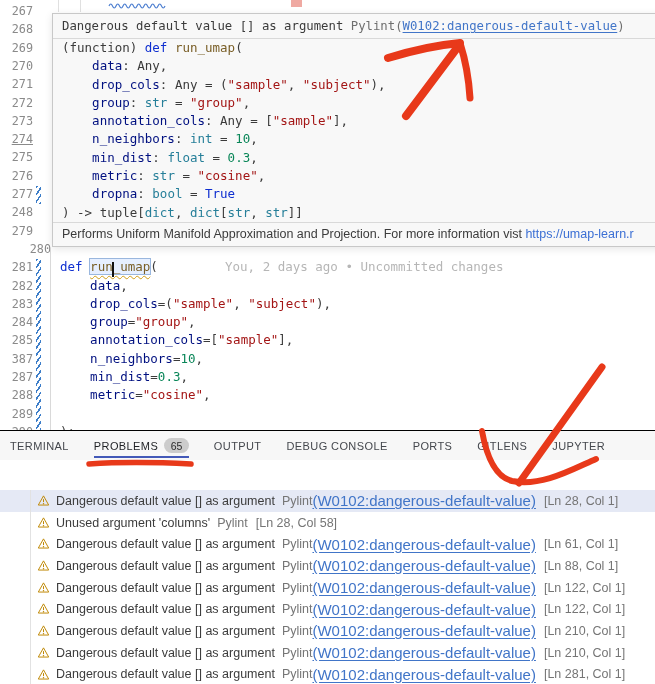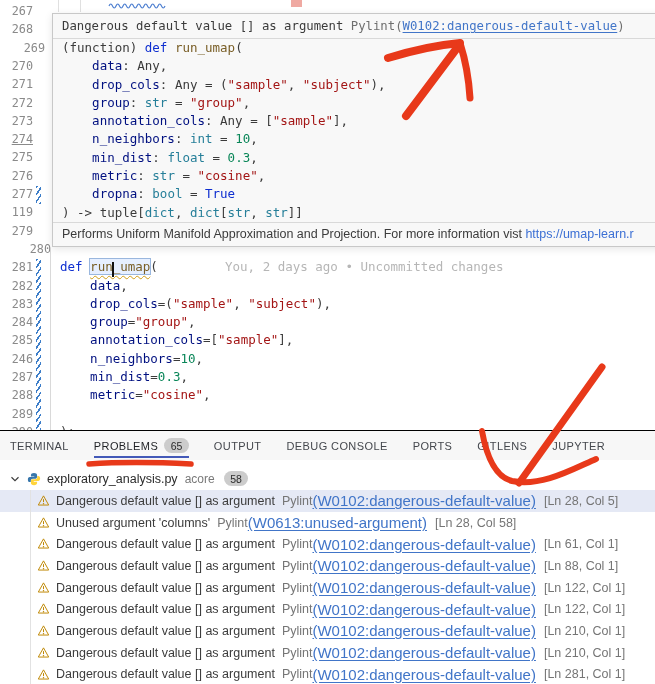--- a/index.html
+++ b/index.html
@@ -81,38 +81,38 @@
 </style>
 </head>
 <body>
 
 <div class="stage">
 
   <div class="editor">
     <div id="gutter">
         <div class="gutter-num" style="top: 2px;">267</div>
         <div class="gutter-num" style="top: 20.3px;">268</div>
-        <div class="gutter-num" style="top: 38.6px; margin-left: 12px;">269</div>
+        <div class="gutter-num" style="top: 38.6px;">269</div>
         <div class="gutter-num" style="top: 56.9px;">270</div>
         <div class="gutter-num" style="top: 75.2px;">271</div>
         <div class="gutter-num" style="top: 93.5px;">272</div>
         <div class="gutter-num" style="top: 111.8px;">273</div>
         <div class="gutter-num" style="top: 130.1px; text-decoration: underline;">274</div>
         <div class="gutter-num" style="top: 148.4px;">275</div>
         <div class="gutter-num" style="top: 166.7px;">276</div>
         <div class="gutter-num" style="top: 185px;">277</div>
-        <div class="gutter-num" style="top: 203.3px;">119</div>
+        <div class="gutter-num" style="top: 203.3px;">248</div>
         <div class="gutter-num" style="top: 221.6px;">279</div>
         <div class="gutter-num" style="top: 239.9px; margin-left: 18px;">280</div>
         <div class="gutter-num" style="top: 258.2px;">281</div>
         <div class="gutter-num" style="top: 276.5px;">282</div>
         <div class="gutter-num" style="top: 294.8px;">283</div>
         <div class="gutter-num" style="top: 313.1px;">284</div>
         <div class="gutter-num" style="top: 331.4px;">285</div>
-        <div class="gutter-num" style="top: 349.7px;">246</div>
+        <div class="gutter-num" style="top: 349.7px;">387</div>
         <div class="gutter-num" style="top: 368px;">287</div>
         <div class="gutter-num" style="top: 386.3px;">288</div>
         <div class="gutter-num" style="top: 404.6px;">289</div>
         <div class="gutter-num" style="top: 422.9px;">290</div>
       </div>
     <div class="mod-ribbon ribbon-a"></div>
     <div class="mod-ribbon ribbon-b"></div>
     <div class="indent-guide ig-a"></div>
     <div class="indent-guide ig-b"></div>
     <div class="indent-guide ig-main"></div>
@@ -173,54 +173,41 @@
           <span>PORTS</span>
         </div>
         <div class="ptab">
           <span>GITLENS</span>
         </div>
         <div class="ptab">
           <span>JUPYTER</span>
         </div>
       </div>
 
-    <div class="tree-head">
-      <svg class="chev" viewBox="0 0 16 16">
-        <path d="M4 6l4 4 4-4" fill="none" stroke="#3b3b3b" stroke-width="1.3"></path>
-      </svg>
-      <svg class="pyicon" viewBox="0 0 16 16">
-        <path fill="#3776ab" d="M8 1C5.8 1 4.5 1.9 4.5 3.5V5h3.8v.8H3.2C1.6 5.8 1 7.2 1 8.8c0 1.6.7 2.7 2.1 2.7h1.2V9.9c0-1.3 1.1-2.3 2.4-2.3h3.1c1 0 1.7-.8 1.7-1.8V3.5C11.5 1.9 10.2 1 8 1z"></path>
-        <path fill="#ffd43b" d="M8 15c2.2 0 3.5-.9 3.5-2.5V11H7.7v-.8h5.1c1.6 0 2.2-1.4 2.2-3 0-1.6-.7-2.7-2.1-2.7h-1.2v1.6c0 1.3-1.1 2.3-2.4 2.3H6.2c-1 0-1.7.8-1.7 1.8v2.3C4.5 14.1 5.8 15 8 15z"></path>
-      </svg>
-      <span class="fname">exploratory_analysis.py</span>
-      <span class="fpath">acore</span>
-      <span class="badge fbadge">58</span>
-    </div>
 
     <div class="prob-list" id="probList">
         <div class="prob-row selected">
           <svg class="warn-ic" viewBox="0 0 16 16">
             <path d="M8 2.3 14.4 13.6 H1.6 Z" fill="none" stroke="#bf8803" stroke-width="1.2" stroke-linejoin="round"></path>
             <line x1="8" y1="6.3" x2="8" y2="10" stroke="#bf8803" stroke-width="1.3"></line>
             <circle cx="8" cy="11.9" r="0.9" fill="#bf8803"></circle>
           </svg>
           <span class="p-msg">Dangerous default value [] as argument</span>
           <span class="p-src">Pylint</span>
           <span class="p-code">(W0102:dangerous-default-value)</span>
-          <span class="p-loc">[Ln 28, Col 5]</span>
+          <span class="p-loc">[Ln 28, Col 1]</span>
         </div>
         <div class="prob-row">
           <svg class="warn-ic" viewBox="0 0 16 16">
             <path d="M8 2.3 14.4 13.6 H1.6 Z" fill="none" stroke="#bf8803" stroke-width="1.2" stroke-linejoin="round"></path>
             <line x1="8" y1="6.3" x2="8" y2="10" stroke="#bf8803" stroke-width="1.3"></line>
             <circle cx="8" cy="11.9" r="0.9" fill="#bf8803"></circle>
           </svg>
           <span class="p-msg">Unused argument 'columns'</span>
           <span class="p-src">Pylint</span>
-          <span class="p-code">(W0613:unused-argument)</span>
           <span class="p-loc">[Ln 28, Col 58]</span>
         </div>
         <div class="prob-row">
           <svg class="warn-ic" viewBox="0 0 16 16">
             <path d="M8 2.3 14.4 13.6 H1.6 Z" fill="none" stroke="#bf8803" stroke-width="1.2" stroke-linejoin="round"></path>
             <line x1="8" y1="6.3" x2="8" y2="10" stroke="#bf8803" stroke-width="1.3"></line>
             <circle cx="8" cy="11.9" r="0.9" fill="#bf8803"></circle>
           </svg>
           <span class="p-msg">Dangerous default value [] as argument</span>
           <span class="p-src">Pylint</span>

